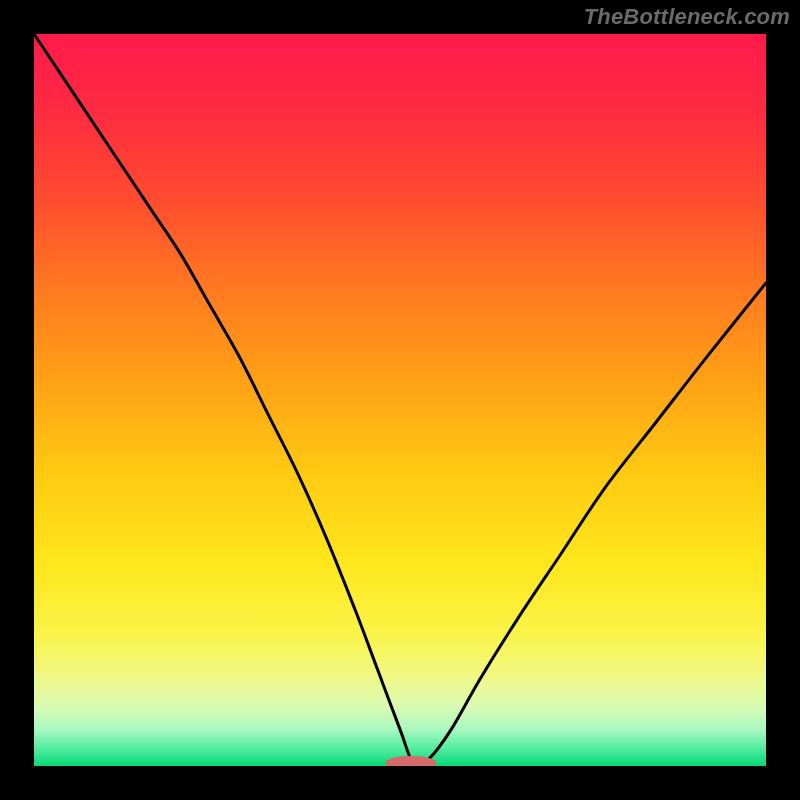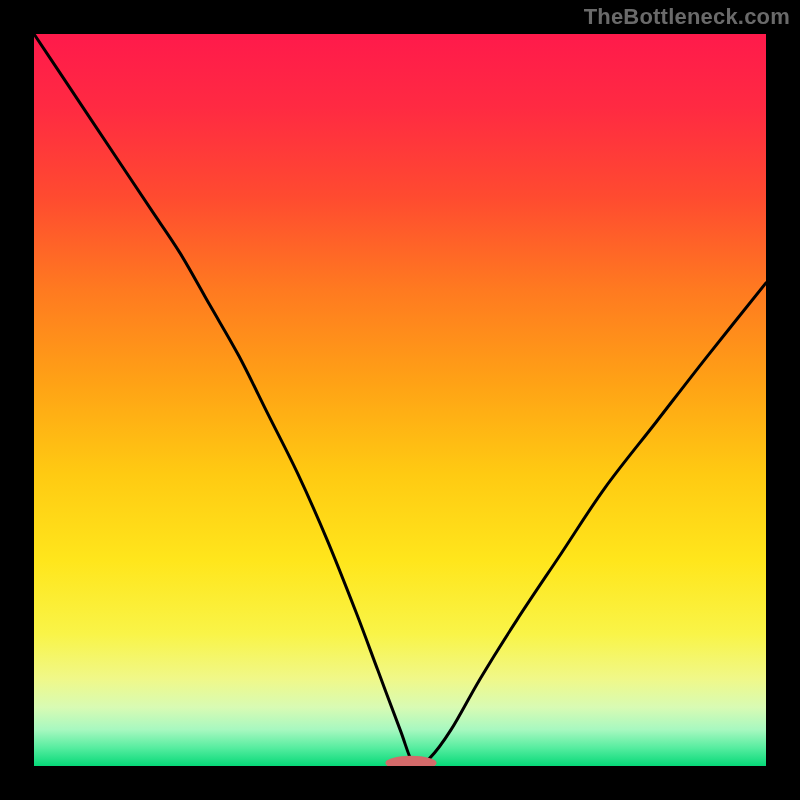--- a/index.html
+++ b/index.html
@@ -9,20 +9,21 @@
     height: 800px;
     background: #000;
     overflow: hidden;
     font-family: Arial, Helvetica, sans-serif;
   }
   .frame {
     position: relative;
     width: 800px;
     height: 800px;
     background: #fef9c3;
+    font-style: italic;
   }
   .watermark {
     position: absolute;
     top: 4px;
     right: 10px;
     font-size: 22px;
     font-weight: bold;
     color: #6a6a6a;
     letter-spacing: 0.2px;
     z-index: 10;

